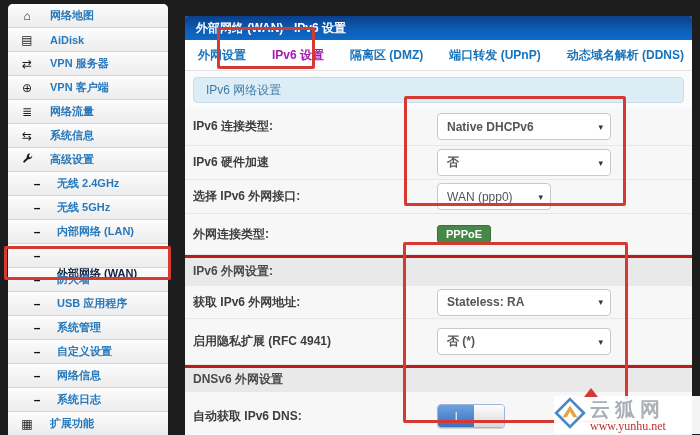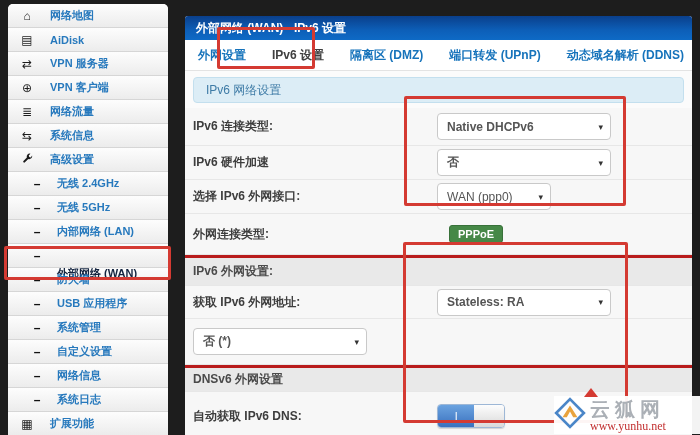--- a/index.html
+++ b/index.html
@@ -39,21 +39,21 @@
     color:#fff;font-size:12px;font-weight:bold;
   }
   .tabs{
     height:30px;background:#fff;display:flex;align-items:center;
     border-bottom:1px solid #e3e3e3;padding-left:0;
   }
   .tab{
     padding:0 13px;font-size:12px;font-weight:bold;color:#1673bb;
     line-height:30px;cursor:pointer;white-space:nowrap;
   }
-  .tab.active{color:#404040;}
+  .tab.active{color:#a21caf;}
   .content{position:relative;}
   .infobar{
     margin:6px 8px 5px 8px;height:24px;line-height:24px;
     background:#dcedf6;border:1px solid #c3dfee;border-radius:4px;
     color:#3e7ba6;font-size:12px;padding-left:12px;
   }
   .frow{
     display:flex;align-items:center;border-bottom:1px solid #e7e7e7;
     padding-left:8px;background:#f7f7f7;
   }
@@ -64,21 +64,21 @@
   .frow.section .flabel{color:#4a4a4a;flex:1 1 auto;}
   .select{
     position:relative;height:25px;background:#fff;border:1px solid #c9c9c9;
     border-radius:4px;display:flex;align-items:center;cursor:pointer;
   }
   .select .sval{font-size:12px;color:#555;margin-left:9px;flex:1;white-space:nowrap;}
   .select .caret{font-size:9px;color:#333;margin-right:7px;}
   .select.wide{width:172px;font-weight:bold;}
   .select.narrow{width:112px;}
   .badge{
-    margin-left:12px;background:#468847;border:1px solid #38713a;border-radius:3px;
+    margin-left:0;background:#468847;border:1px solid #38713a;border-radius:3px;
     color:#fff;font-size:11px;font-weight:bold;padding:2px 8px;
   }
   .toggle{
     width:66px;height:22px;border-radius:4px;overflow:hidden;display:flex;
     border:1px solid #9db7d6;cursor:pointer;box-shadow:0 1px 1px rgba(0,0,0,.15);
   }
   .toggle .on{
     flex:0 0 55%;background:linear-gradient(180deg,#6ba3e0,#3a71be);
     color:#fff;font-size:11px;display:flex;align-items:center;justify-content:center;
   }
@@ -238,20 +238,21 @@
 
     <div class="frow" style="height:32px;">
       <span class="flabel">获取 IPv6 外网地址:</span>
       <div class="select wide">
         <span class="sval">Stateless: RA</span>
         <span class="caret">▾</span>
       </div>
     </div>
 
     <div class="frow" style="height:45px;">
+      <span class="flabel">启用隐私扩展 (RFC 4941)</span>
       <div class="select wide">
         <span class="sval">否 (*)</span>
         <span class="caret">▾</span>
       </div>
     </div>
 
     <div class="frow section" style="height:23px;">
       <span class="flabel">DNSv6 外网设置</span>
     </div>
 

